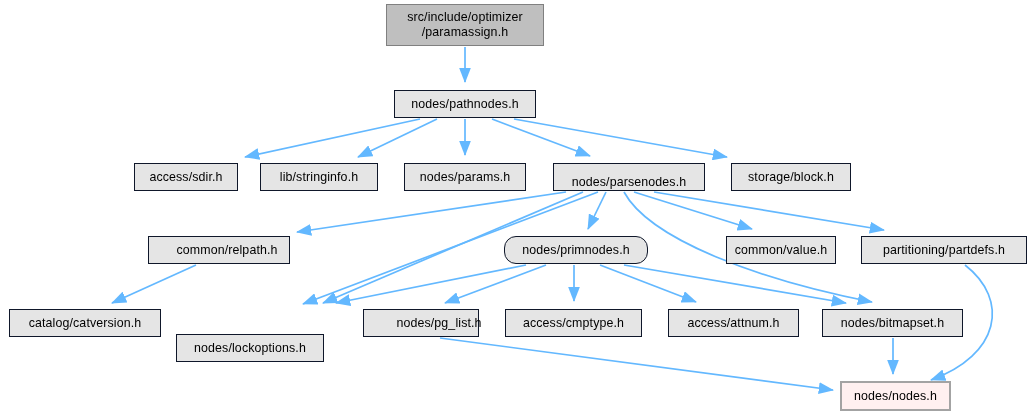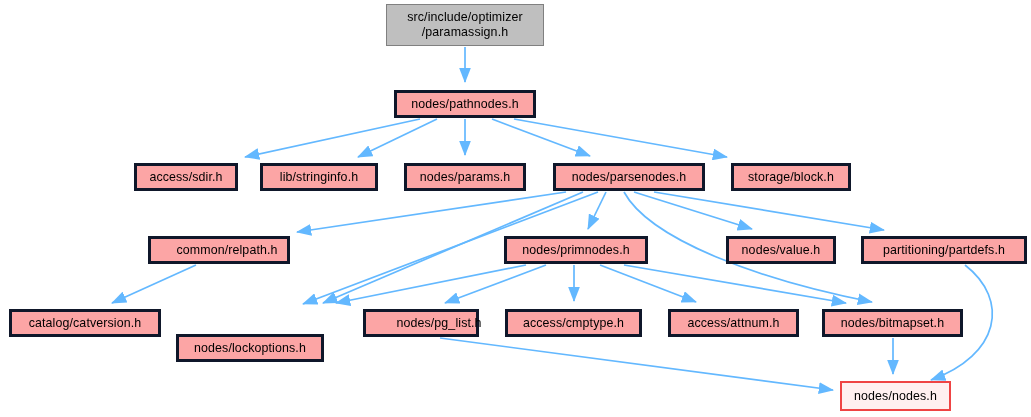--- a/index.html
+++ b/index.html
@@ -26,32 +26,32 @@
     position: absolute;
     box-sizing: border-box;
     display: flex;
     align-items: center;
     justify-content: center;
     text-align: center;
     font-size: 12.4px;
     color: #000000;
     line-height: 1.18;
     white-space: pre-line;
-    border: 3px solid #0f172a;
-    background: #fca5a5;
+    border: 1px solid #0f172a;
+    background: #e5e5e5;
     letter-spacing: 0.01em;
     z-index: 5;
   }
   .node-box.root {
     background: #bfbfbf;
     border: 1px solid #808080;
   }
   .node-box.highlight {
     background: #fff0f0;
-    border: 2px solid #ef4444;
+    border: 2px solid #a3a3a3;
   }
 </style>
 </head>
 <body>
 
 <div id="graph-root">
   <svg id="graph-svg" viewBox="0 0 1031 417" xmlns="http://www.w3.org/2000/svg">
     <defs>
       <marker id="arrowhead" markerWidth="9" markerHeight="7" refX="8.4" refY="3.5" orient="auto" markerUnits="strokeWidth">
         <polygon points="0 0, 9 3.5, 0 7" fill="#63b8ff"></polygon>
@@ -82,25 +82,25 @@
         <path d="M 965,265 C 1010,300 1000,355 931,380" stroke="#63b8ff" stroke-width="1.7" fill="none" marker-end="url(#arrowhead)"></path>
       </g>
   </svg>
   <div id="node-layer">
       <div class="node-box root" style="left: 386px; top: 4px; width: 158px; height: 42px; justify-content: center;"><span>src/include/optimizer
 /paramassign.h</span></div>
       <div class="node-box " style="left: 394px; top: 90px; width: 142px; height: 28px;"><span>nodes/pathnodes.h</span></div>
       <div class="node-box " style="left: 134px; top: 163px; width: 104px; height: 28px;"><span>access/sdir.h</span></div>
       <div class="node-box " style="left: 260px; top: 163px; width: 118px; height: 28px; text-align: center;"><span>lib/stringinfo.h</span></div>
       <div class="node-box " style="left: 404px; top: 163px; width: 122px; height: 28px;"><span>nodes/params.h</span></div>
-      <div class="node-box " style="left: 553px; top: 163px; width: 152px; height: 28px;"><span>nodes/parsenodes.h</span></div>
+      <div class="node-box " style="left: 553px; top: 163px; width: 152px; height: 28px; align-items: flex-end;"><span>nodes/parsenodes.h</span></div>
       <div class="node-box " style="left: 731px; top: 163px; width: 120px; height: 28px;"><span>storage/block.h</span></div>
       <div class="node-box " style="left: 148px; top: 236px; width: 142px; height: 28px; padding-left: 16px;"><span>common/relpath.h</span></div>
-      <div class="node-box " style="left: 504px; top: 236px; width: 144px; height: 28px;"><span>nodes/primnodes.h</span></div>
-      <div class="node-box " style="left: 726px; top: 236px; width: 110px; height: 28px;"><span>nodes/value.h</span></div>
+      <div class="node-box " style="left: 504px; top: 236px; width: 144px; height: 28px; border-radius: 12px;"><span>nodes/primnodes.h</span></div>
+      <div class="node-box " style="left: 726px; top: 236px; width: 110px; height: 28px;"><span>common/value.h</span></div>
       <div class="node-box " style="left: 861px; top: 236px; width: 166px; height: 28px;"><span>partitioning/partdefs.h</span></div>
       <div class="node-box " style="left: 9px; top: 309px; width: 152px; height: 28px;"><span>catalog/catversion.h</span></div>
       <div class="node-box " style="left: 176px; top: 309px; width: 148px; height: 28px; margin-top: 25px;"><span>nodes/lockoptions.h</span></div>
       <div class="node-box " style="left: 363px; top: 309px; width: 116px; height: 28px; padding-left: 36px;"><span>nodes/pg_list.h</span></div>
       <div class="node-box " style="left: 505px; top: 309px; width: 137px; height: 28px;"><span>access/cmptype.h</span></div>
       <div class="node-box " style="left: 668px; top: 309px; width: 131px; height: 28px;"><span>access/attnum.h</span></div>
       <div class="node-box " style="left: 822px; top: 309px; width: 141px; height: 28px;"><span>nodes/bitmapset.h</span></div>
       <div class="node-box highlight" style="left: 840px; top: 381px; width: 111px; height: 30px;"><span>nodes/nodes.h</span></div>
     </div>
 </div>

